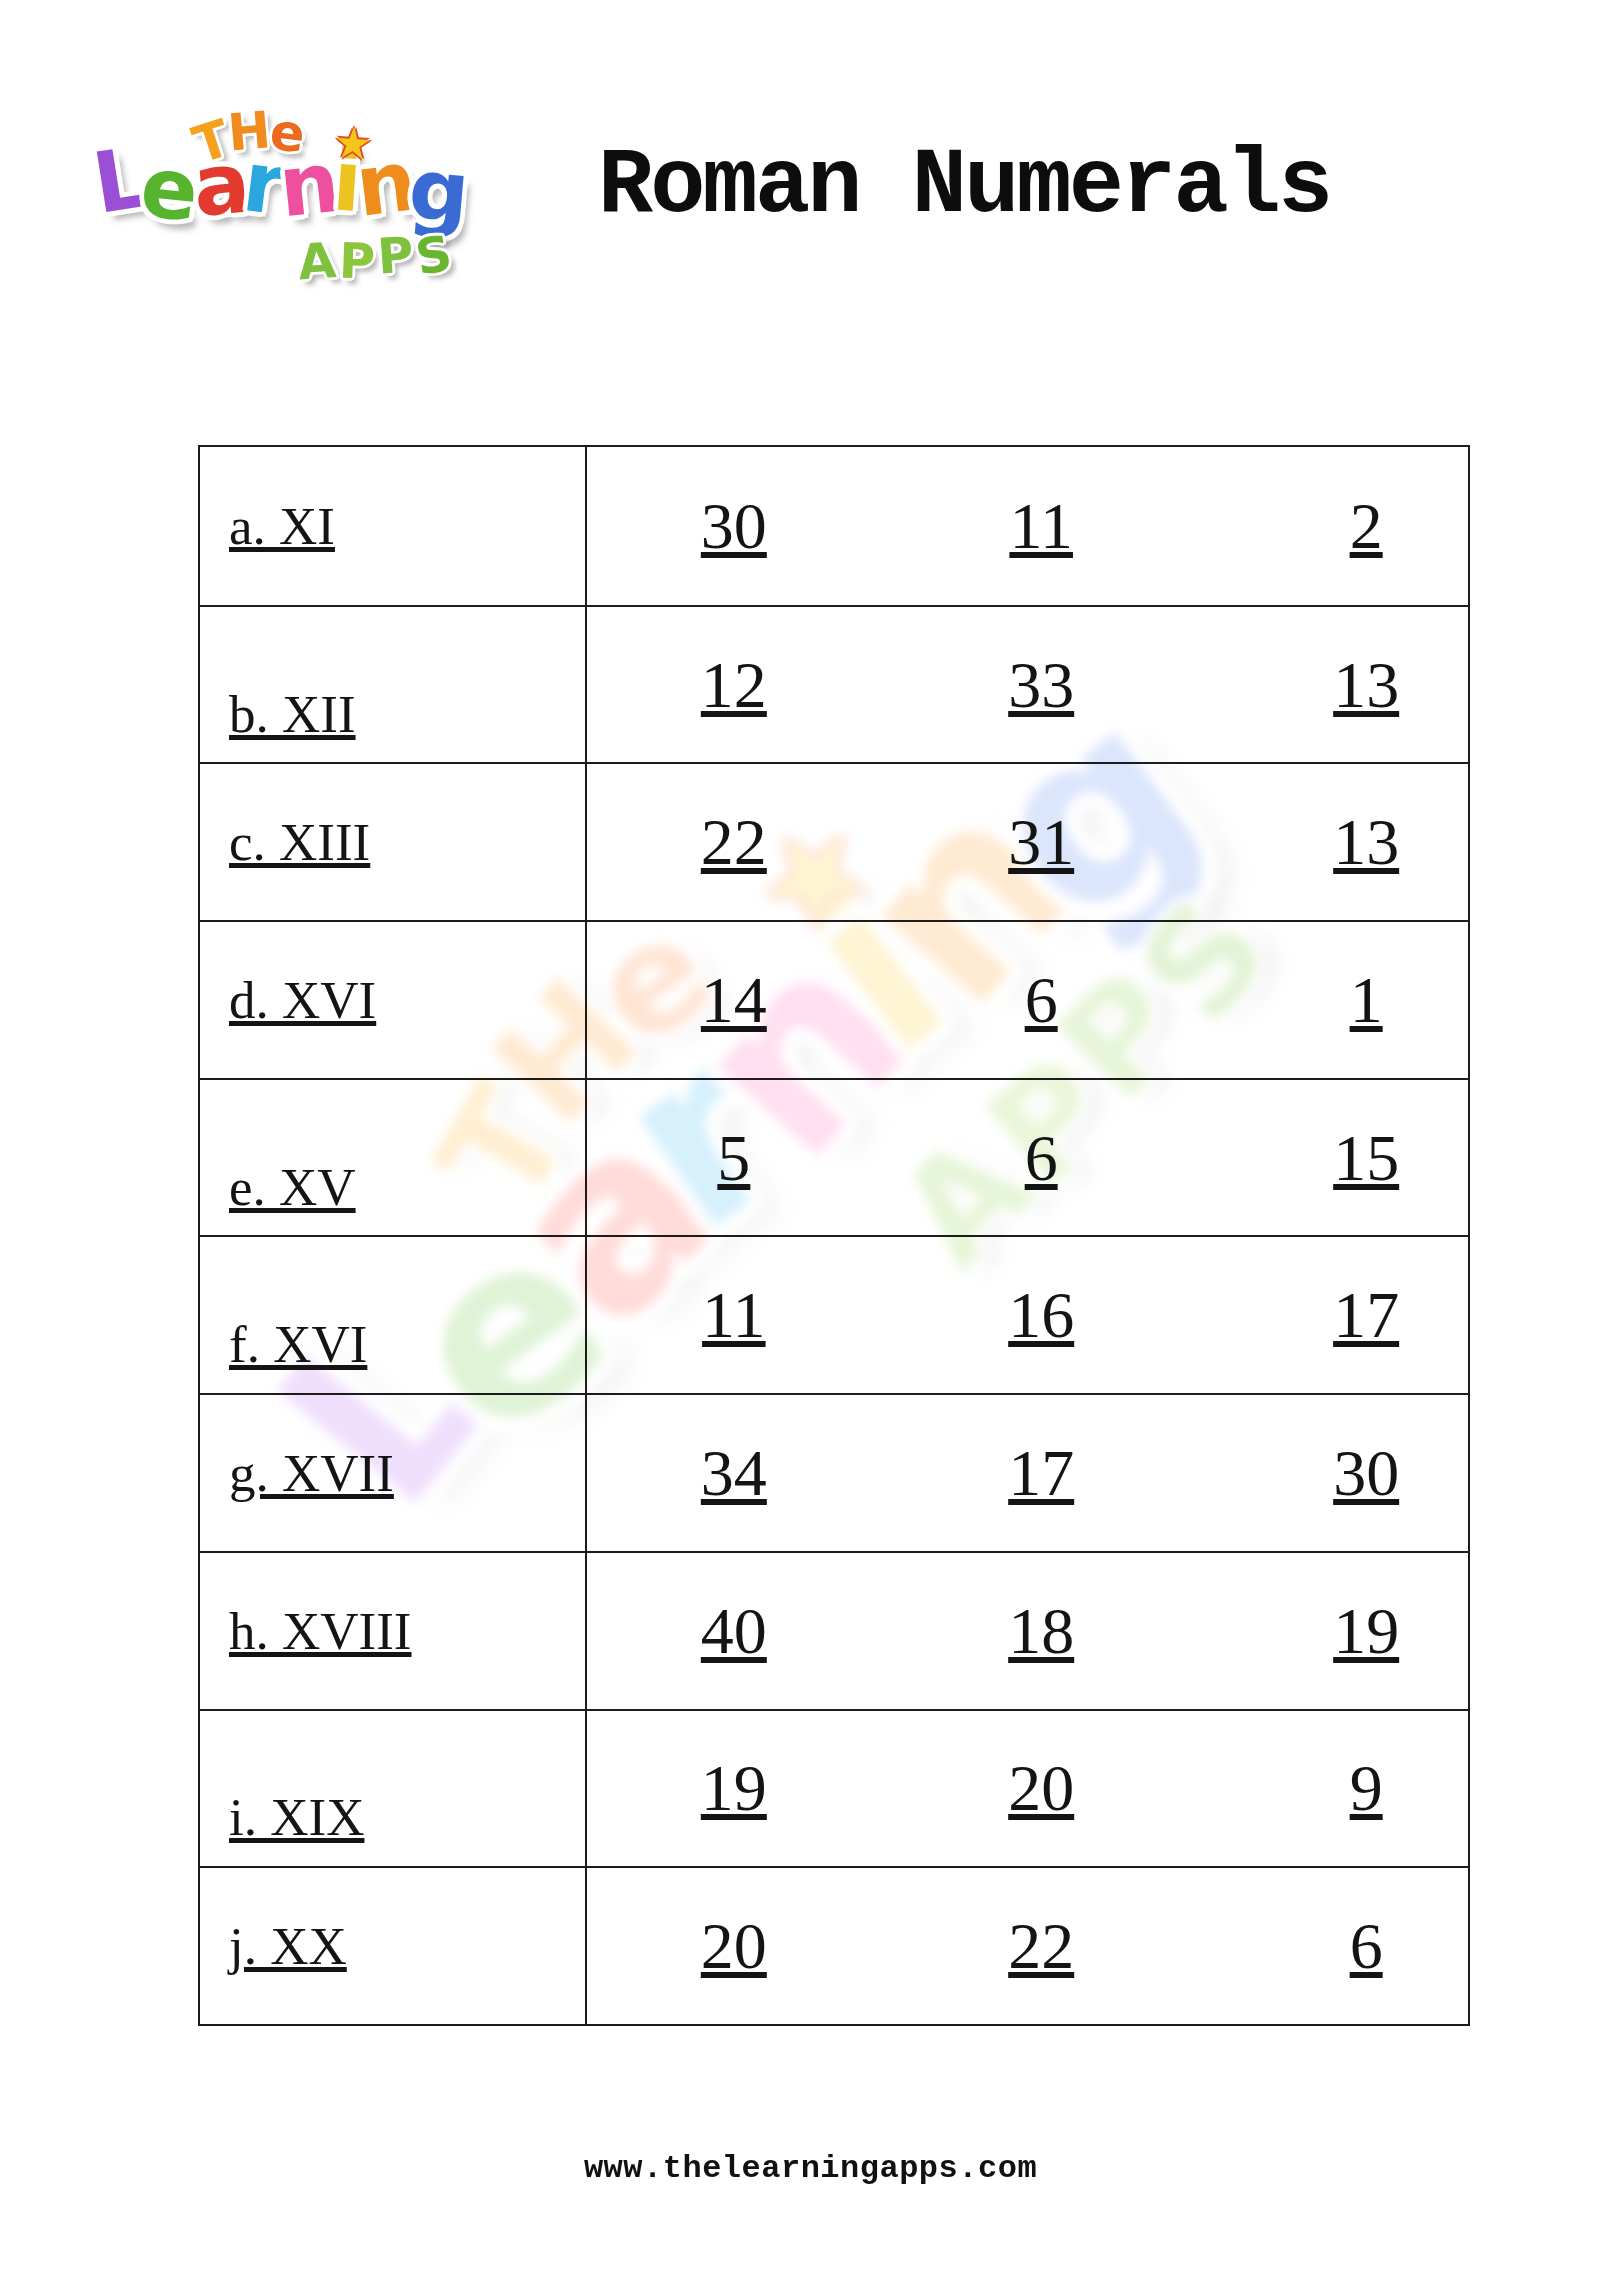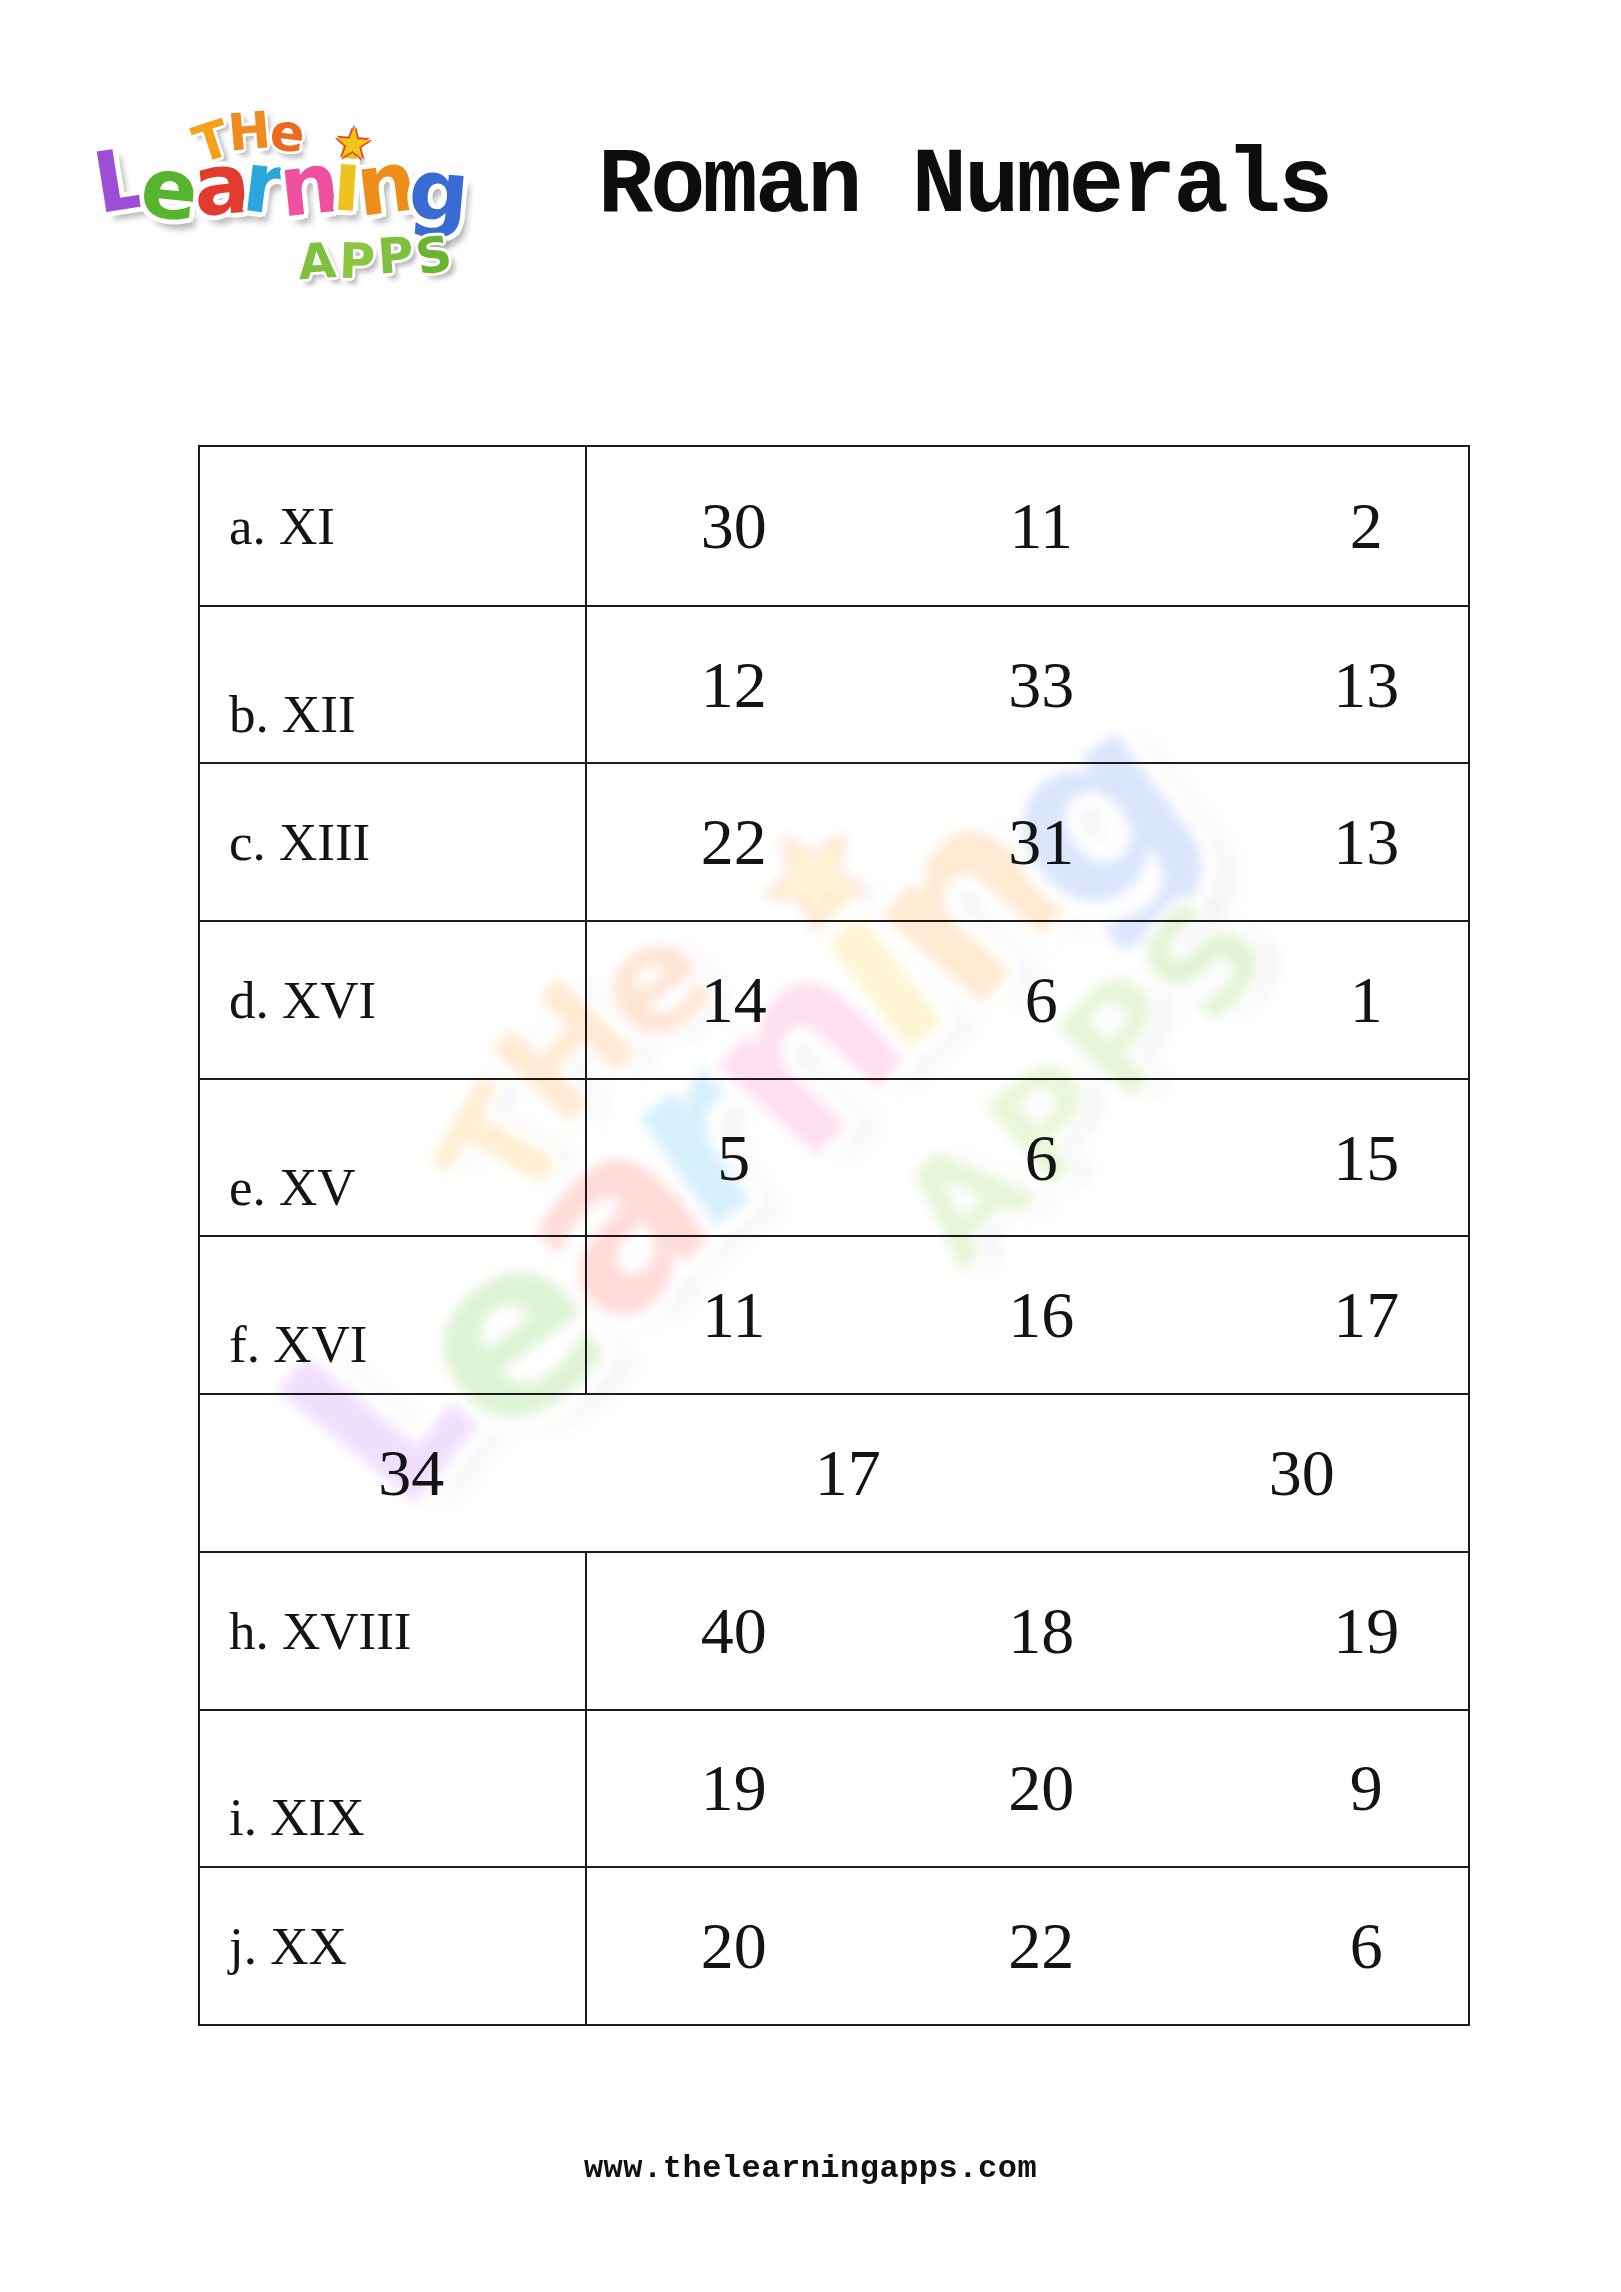--- a/index.html
+++ b/index.html
@@ -50,21 +50,21 @@
   .question{position:absolute;left:193px;top:328px;z-index:1;
             font-size:45px;color:#101010;line-height:1.2;}
   .footer{position:absolute;left:0;right:0;top:2150px;text-align:center;z-index:1;
           font-family:Liberation Mono, monospace;font-weight:bold;font-size:32px;
           letter-spacing:0.5px;color:#111;}
 
   
   .wtable{position:absolute;left:198px;top:445px;width:1272px;height:1581px;z-index:1;
           box-sizing:border-box;border:2.9px solid #1c1c1c;
           display:grid;grid-template-rows:repeat(10,1fr);background:transparent;}
-  .trow{display:flex;border-top:2.9px solid #1c1c1c;min-height:0;}
+  .trow{display:flex;border-top:2.9px solid #1c1c1c;min-height:0;text-decoration:underline;}
   .trow:first-child{border-top:none;}
   .cell{box-sizing:border-box;min-height:0;}
   .cell-label{width:387px;border-right:2.9px solid #1c1c1c;display:flex;align-items:center;
               padding-left:29px;font-size:53px;}
   .cell-options{flex:1;display:grid;grid-template-columns:1fr 1fr 1fr;
                 align-items:center;justify-items:center;font-size:66px;}
   .opt:nth-child(2){transform:translateX(13.7px);}
   .opt:nth-child(3){transform:translateX(45px);}
   
   .trow:nth-child(2) .label-text,
@@ -156,20 +156,23 @@
       <span class="label-text">f. XVI</span>
     </div>
     <div class="cell cell-options">
           <div class="opt">11</div>
           <div class="opt">16</div>
           <div class="opt">17</div>
         </div>
   </div>
 
   <div class="trow">
+    <div class="cell cell-label">
+      <span class="label-text">g. XVII</span>
+    </div>
     <div class="cell cell-options">
           <div class="opt">34</div>
           <div class="opt">17</div>
           <div class="opt">30</div>
         </div>
   </div>
 
   <div class="trow">
     <div class="cell cell-label">
       <span class="label-text">h. XVIII</span>

